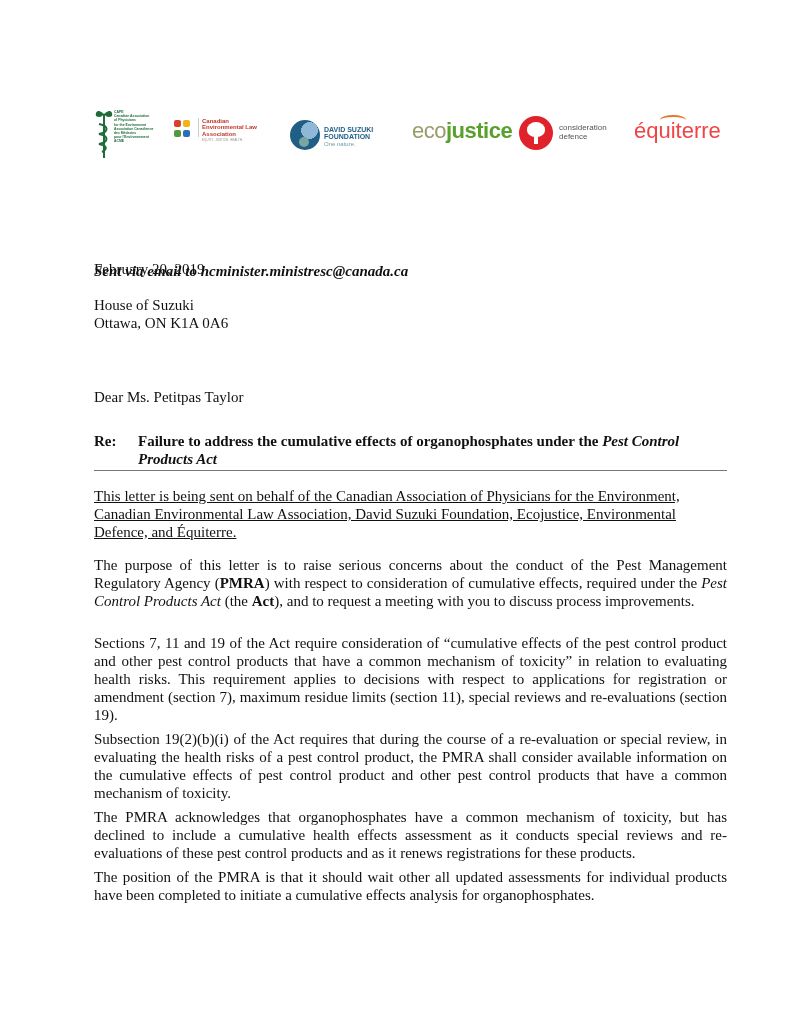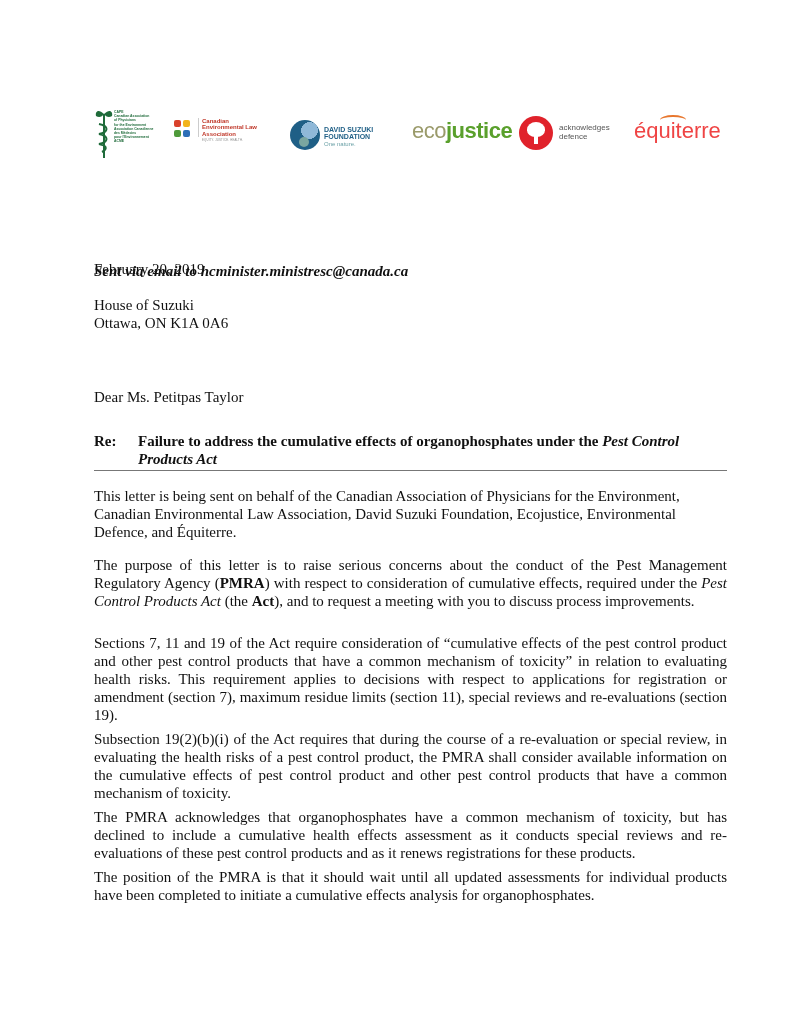--- a/index.html
+++ b/index.html
@@ -48,21 +48,21 @@
   .sent { top:262px; font-weight:bold; font-style:italic; }
   .addr { top:296px; }
   .addr div { height:18px; }
   .dear { top:388px; }
   .re { top:432px; font-weight:bold; }
   .re .lbl { position:absolute; left:0; top:0; }
   .re .txt { position:absolute; left:44px; top:0; width:560px; }
   .re i { font-weight:bold; }
   .rule { position:absolute; left:0; top:470px; width:633px; height:0; border-top:1.5px solid #777; }
   .body { text-align:justify; }
-  .b1 { top:487px; text-align:left; }
+  .b1 { top:487px; text-align:left;text-decoration:underline; }
   .b2 { top:556px; }
   .b3 { top:634px; }
   .b4 { top:730px; }
   .b5 { top:808px; }
   .b6 { top:868px; }
 </style>
 </head>
 <body>
 
 <div class="logos">
@@ -107,21 +107,21 @@
       <div>FOUNDATION</div>
     </div>
     <div class="t2">One nature.</div>
   </div>
 
   <div class="logo eco"><span class="a">eco</span><span class="b">justice</span></div>
 
   <div class="logo ed">
     <div class="circ"></div>
     <div class="t">
-      <div>acknowledges</div>
+      <div>consideration</div>
       <div>defence</div>
     </div>
   </div>
 
   <div class="logo eq">équiterre</div>
 </div>
 
 <div class="doc">
   <p class="p date">February 20, 2019</p>
   <p class="p sent">Sent via email to hcminister.ministresc@canada.ca</p>
@@ -134,14 +134,14 @@
     <span class="lbl">Re:</span>
     <span class="txt"><span>Failure to address the cumulative effects of organophosphates under the </span><i>Pest Control Products Act</i></span>
   </div>
   <div class="rule"></div>
 
   <p class="p body b1">This letter is being sent on behalf of the Canadian Association of Physicians for the Environment, Canadian Environmental Law Association, David Suzuki Foundation, Ecojustice, Environmental Defence, and Équiterre.</p>
   <p class="p body b2"><span>The purpose of this letter is to raise serious concerns about the conduct of the Pest Management Regulatory Agency (</span><b>PMRA</b><span>) with respect to consideration of cumulative effects, required under the </span><i>Pest Control Products Act</i><span> (the </span><b>Act</b><span>), and to request a meeting with you to discuss process improvements.</span></p>
   <p class="p body b3">Sections 7, 11 and 19 of the Act require consideration of “cumulative effects of the pest control product and other pest control products that have a common mechanism of toxicity” in relation to evaluating health risks. This requirement applies to decisions with respect to applications for registration or amendment (section 7), maximum residue limits (section 11), special reviews and re-evaluations (section 19).</p>
   <p class="p body b4">Subsection 19(2)(b)(i) of the Act requires that during the course of a re-evaluation or special review, in evaluating the health risks of a pest control product, the PMRA shall consider available information on the cumulative effects of pest control product and other pest control products that have a common mechanism of toxicity.</p>
   <p class="p body b5">The PMRA acknowledges that organophosphates have a common mechanism of toxicity, but has declined to include a cumulative health effects assessment as it conducts special reviews and re-evaluations of these pest control products and as it renews registrations for these products.</p>
-  <p class="p body b6">The position of the PMRA is that it should wait until all updated assessments for individual products have been completed to initiate a cumulative effects analysis for organophosphates.</p>
+  <p class="p body b6">The position of the PMRA is that it should wait other all updated assessments for individual products have been completed to initiate a cumulative effects analysis for organophosphates.</p>
 </div>
 
 </body></html>

